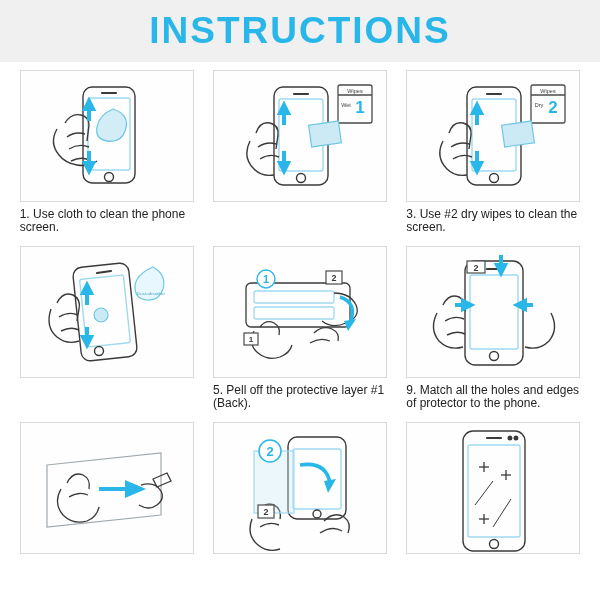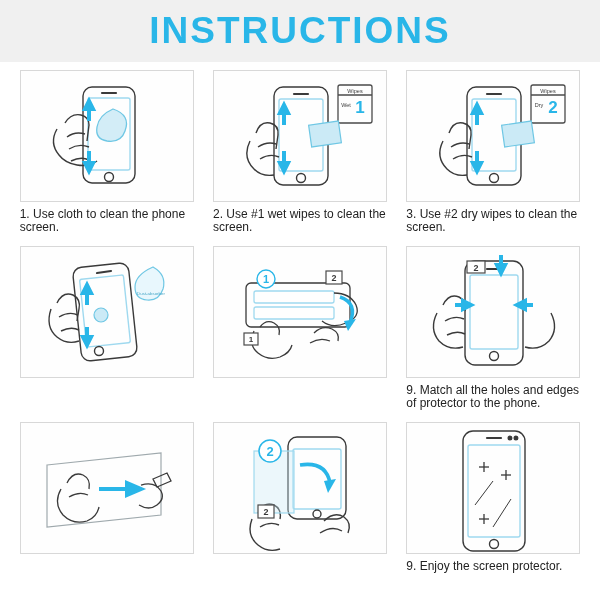--- a/index.html
+++ b/index.html
@@ -131,21 +131,20 @@
           <text x="146" y="42" font-size="17" text-anchor="middle" fill="#29b6e8" font-weight="bold" font-family="Liberation Sans, sans-serif">1</text>
           <rect x="96" y="52" width="30" height="22" fill="#cbeaf6" stroke="#6fc7e4" stroke-width="1.2" transform="rotate(-8 111 63)"></rect>
           <g stroke="#29b6e8" stroke-width="4" fill="#29b6e8">
             <line x1="70" y1="54" x2="70" y2="40"></line>
             <polygon points="66,42 74,42 70,34"></polygon>
             <line x1="70" y1="80" x2="70" y2="94"></line>
             <polygon points="66,92 74,92 70,100"></polygon>
           </g>
         </svg>
       </div>
-      <div class="caption">2. Use #1 wet wipes to clean the screen.</div>
     </div>
 
     <div class="cell">
       <div class="art">
         <svg width="174" height="132" viewBox="0 0 174 132">
           <g fill="none" stroke="#3a3a3a" stroke-width="1.4">
             <rect x="60" y="16" width="54" height="98" rx="9"></rect>
             <rect x="65" y="28" width="44" height="72" rx="2" stroke="#9fd9ef"></rect>
             <circle cx="87" cy="107" r="4.5"></circle>
             <line x1="80" y1="23" x2="94" y2="23" stroke-width="2.2" stroke-linecap="round"></line>
@@ -217,20 +216,21 @@
           <circle cx="52" cy="32" r="9" fill="#ffffff" stroke="#29b6e8" stroke-width="1.4"></circle>
           <text x="52" y="36" font-size="11" text-anchor="middle" fill="#29b6e8" font-weight="bold" font-family="Liberation Sans, sans-serif">1</text>
           <rect x="112" y="24" width="16" height="13" fill="#ffffff" stroke="#4a4a4a" stroke-width="1.2"></rect>
           <text x="120" y="34" font-size="9" text-anchor="middle" fill="#3a3a3a" font-weight="bold" font-family="Liberation Sans, sans-serif">2</text>
           <rect x="30" y="86" width="14" height="12" fill="#ffffff" stroke="#4a4a4a" stroke-width="1.2"></rect>
           <text x="37" y="95" font-size="8" text-anchor="middle" fill="#3a3a3a" font-weight="bold" font-family="Liberation Sans, sans-serif">1</text>
           <path d="M126 50 q18 6 10 26" fill="none" stroke="#29b6e8" stroke-width="3.5"></path>
           <polygon points="130,74 142,72 134,84" fill="#29b6e8"></polygon>
         </svg>
       </div>
+      <div class="caption">5. Pell off the protective layer #1 (Back).</div>
     </div>
 
     <div class="cell">
       <div class="art">
         <svg width="174" height="132" viewBox="0 0 174 132">
           <g fill="none" stroke="#3a3a3a" stroke-width="1.4">
             <rect x="58" y="14" width="58" height="104" rx="10"></rect>
             <rect x="63" y="28" width="48" height="74" rx="2" stroke="#9fd9ef"></rect>
             <circle cx="87" cy="109" r="4.5"></circle>
             <line x1="80" y1="22" x2="94" y2="22" stroke-width="2.2" stroke-linecap="round"></line>
@@ -316,17 +316,16 @@
               <line x1="77" y1="39" x2="77" y2="49"></line>
             <line x1="94" y1="52" x2="104" y2="52"></line>
               <line x1="99" y1="47" x2="99" y2="57"></line>
             <line x1="72" y1="96" x2="82" y2="96"></line>
               <line x1="77" y1="91" x2="77" y2="101"></line>
             <line x1="68" y1="82" x2="86" y2="58" stroke-width="1"></line>
             <line x1="86" y1="104" x2="104" y2="76" stroke-width="1"></line>
           </g>
         </svg>
       </div>
-      <div class="caption">9. Enjoy the screen protector.</div>
     </div>
 
   </div>
 </div>
 
 </body></html>

